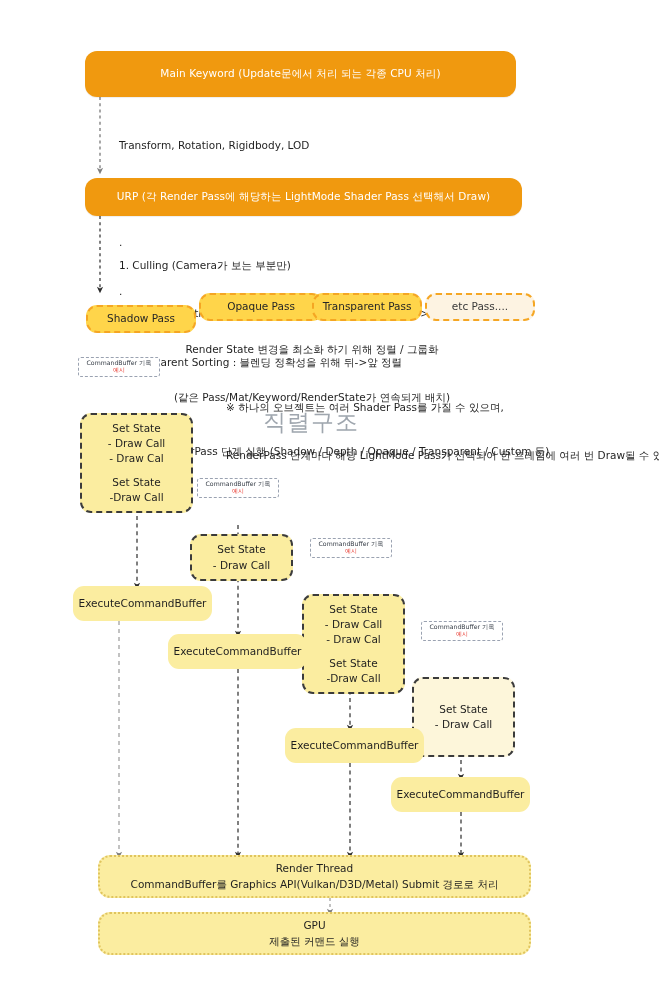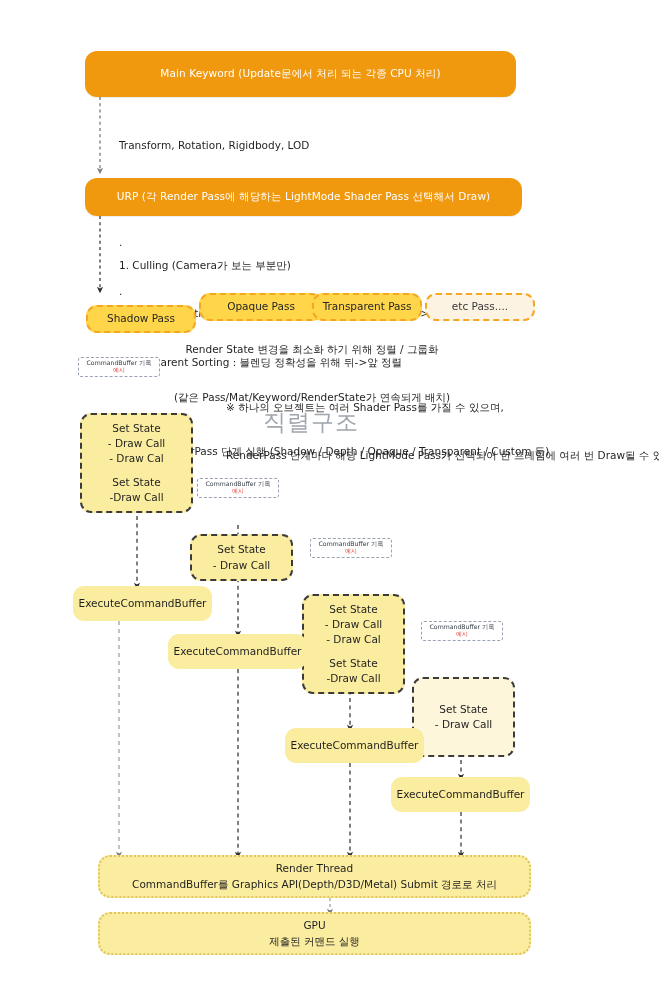--- a/index.html
+++ b/index.html
@@ -301,21 +301,21 @@
   </div>
   <div class="node exec-pill" style="left:285px; top:728px; width:139px; height:35px;">
     <span>ExecuteCommandBuffer</span>
   </div>
   <div class="node exec-pill" style="left:391px; top:777px; width:139px; height:35px;">
     <span>ExecuteCommandBuffer</span>
   </div>
 
   <div class="node dotted-box" style="left:98px; top:855px; width:433px; height:43px;">
     <div>Render Thread</div>
-    <div>CommandBuffer를 Graphics API(Depth/D3D/Metal) Submit 경로로 처리</div>
+    <div>CommandBuffer를 Graphics API(Vulkan/D3D/Metal) Submit 경로로 처리</div>
   </div>
 
   <div class="node dotted-box" style="left:98px; top:912px; width:433px; height:43px;">
     <div>GPU</div>
     <div>제출된 커맨드 실행</div>
   </div>
 
 </div>
 
 </body></html>

